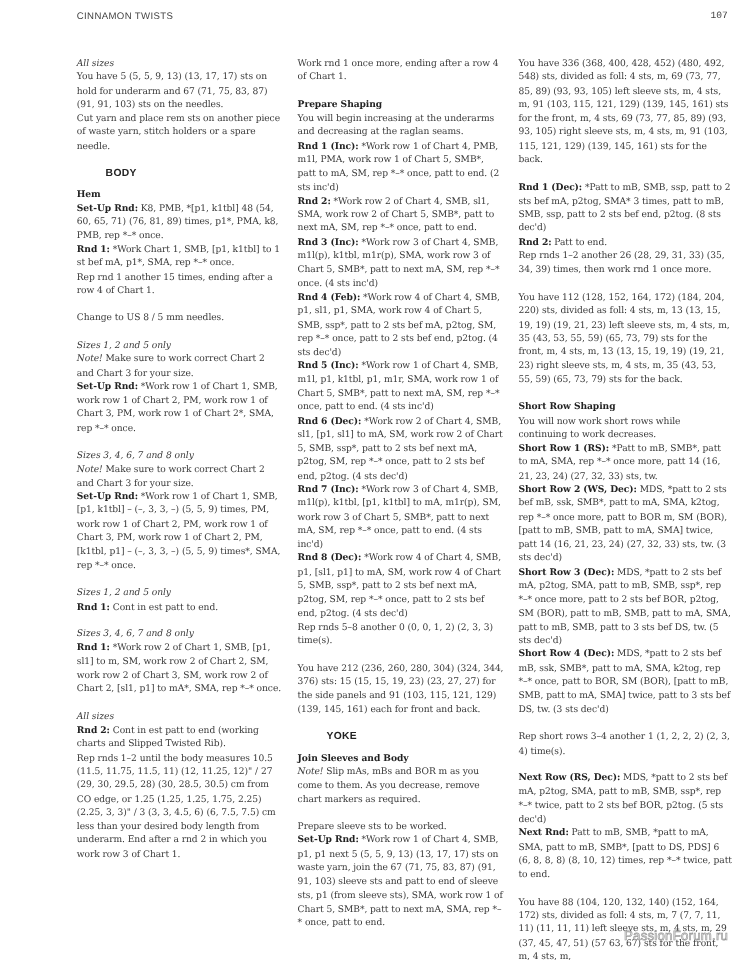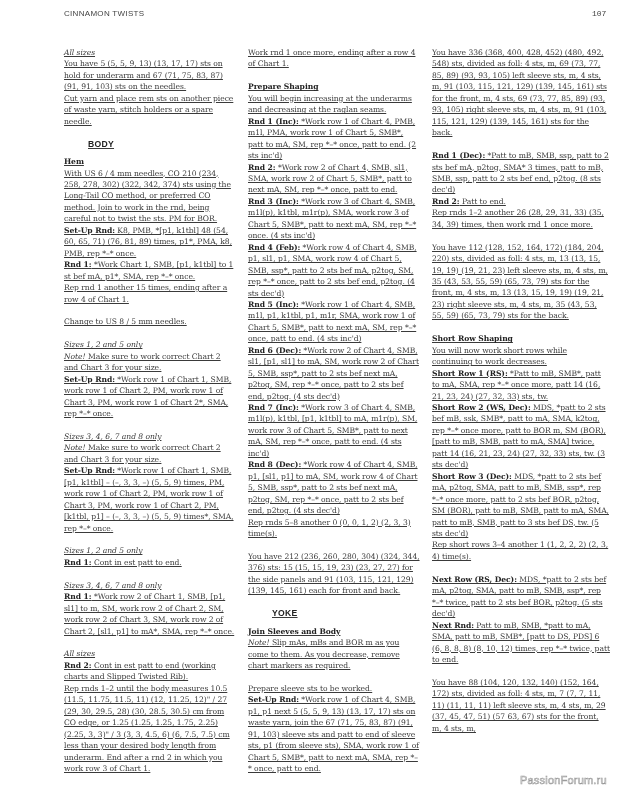--- a/index.html
+++ b/index.html
@@ -13,21 +13,21 @@
       font-family: Liberation Sans, sans-serif;
       font-size: 8px; letter-spacing: 0.3px; color: #444;
     }
     .page-number {
       position: absolute; top: 9px; left: 592px;
       font-family: Liberation Mono, monospace;
       font-size: 8px; color: #444;
     }
     .col {
       position: absolute; top: 47px; width: 172px;
-      font-size: 7.6px; line-height: 11.45px; letter-spacing: -0.05px; text-decoration: underline;
+      font-size: 7.6px; line-height: 11.45px; letter-spacing: -0.05px;
     }
     .col.c1 { left: 64px; }
     .col.c2 { left: 248px; }
     .col.c3 { left: 432px; width: 178px; }
     .col p { margin: 0 0 11.45px 0; }
     .col p.tight { margin-bottom: 0; }
     .section-head {
       font-family: "Liberation Sans", "DejaVu Sans", sans-serif;
       font-weight: bold; font-size: 8.6px; color: #222; letter-spacing: 0.3px;
       margin: 4px 0 6px 0;
@@ -49,21 +49,20 @@
 <div class="running-head">CINNAMON TWISTS</div>
 <div class="page-number">107</div>
 
 <div class="col c1">
   <p class="tight it">All sizes</p>
   <p class="tight">You have 5 (5, 5, 9, 13) (13, 17, 17) sts on hold for underarm and 67 (71, 75, 83, 87) (91, 91, 103) sts on the needles.</p>
   <p>Cut yarn and place rem sts on another piece of waste yarn, stitch holders or a spare needle.</p>
 
   <div class="section-head">BODY</div>
   <p class="tight sub-head">Hem</p>
-  <p class="tight">With US 6 / 4 mm needles, CO 210 (234, 258, 278, 302) (322, 342, 374) sts using the Long-Tail CO method, or preferred CO method. Join to work in the rnd, being careful not to twist the sts. PM for BOR.</p>
   <p class="tight"><span class="lbl">Set-Up Rnd:</span><span> K8, PMB, *[p1, k1tbl] 48 (54, 60, 65, 71) (76, 81, 89) times, p1*, PMA, k8, PMB, rep *–* once.</span></p>
   <p class="tight"><span class="lbl">Rnd 1:</span><span> *Work Chart 1, SMB, [p1, k1tbl] to 1 st bef mA, p1*, SMA, rep *–* once.</span></p>
   <p>Rep rnd 1 another 15 times, ending after a row 4 of Chart 1.</p>
 
   <p>Change to US 8 / 5 mm needles.</p>
 
   <p class="tight it">Sizes 1, 2 and 5 only</p>
   <p class="tight"><span class="it">Note!</span><span> Make sure to work correct Chart 2 and Chart 3 for your size.</span></p>
   <p><span class="lbl">Set-Up Rnd:</span><span> *Work row 1 of Chart 1, SMB, work row 1 of Chart 2, PM, work row 1 of Chart 3, PM, work row 1 of Chart 2*, SMA, rep *–* once.</span></p>
 
@@ -109,20 +108,21 @@
   <p class="tight"><span class="lbl">Rnd 1 (Dec):</span><span> *Patt to mB, SMB, ssp, patt to 2 sts bef mA, p2tog, SMA* 3 times, patt to mB, SMB, ssp, patt to 2 sts bef end, p2tog. (8 sts dec'd)</span></p>
   <p class="tight"><span class="lbl">Rnd 2:</span><span> Patt to end.</span></p>
   <p>Rep rnds 1–2 another 26 (28, 29, 31, 33) (35, 34, 39) times, then work rnd 1 once more.</p>
   <p>You have 112 (128, 152, 164, 172) (184, 204, 220) sts, divided as foll: 4 sts, m, 13 (13, 15, 19, 19) (19, 21, 23) left sleeve sts, m, 4 sts, m, 35 (43, 53, 55, 59) (65, 73, 79) sts for the front, m, 4 sts, m, 13 (13, 15, 19, 19) (19, 21, 23) right sleeve sts, m, 4 sts, m, 35 (43, 53, 55, 59) (65, 73, 79) sts for the back.</p>
 
   <p class="tight sub-head">Short Row Shaping</p>
   <p class="tight">You will now work short rows while continuing to work decreases.</p>
   <p class="tight"><span class="lbl">Short Row 1 (RS):</span><span> *Patt to mB, SMB*, patt to mA, SMA, rep *–* once more, patt 14 (16, 21, 23, 24) (27, 32, 33) sts, tw.</span></p>
   <p class="tight"><span class="lbl">Short Row 2 (WS, Dec):</span><span> MDS, *patt to 2 sts bef mB, ssk, SMB*, patt to mA, SMA, k2tog, rep *–* once more, patt to BOR m, SM (BOR), [patt to mB, SMB, patt to mA, SMA] twice, patt 14 (16, 21, 23, 24) (27, 32, 33) sts, tw. (3 sts dec'd)</span></p>
   <p class="tight"><span class="lbl">Short Row 3 (Dec):</span><span> MDS, *patt to 2 sts bef mA, p2tog, SMA, patt to mB, SMB, ssp*, rep *–* once more, patt to 2 sts bef BOR, p2tog, SM (BOR), patt to mB, SMB, patt to mA, SMA, patt to mB, SMB, patt to 3 sts bef DS, tw. (5 sts dec'd)</span></p>
+  <p><span class="lbl">Short Row 4 (Dec):</span><span> MDS, *patt to 2 sts bef mB, ssk, SMB*, patt to mA, SMA, k2tog, rep *–* once, patt to BOR, SM (BOR), [patt to mB, SMB, patt to mA, SMA] twice, patt to 3 sts bef DS, tw. (3 sts dec'd)</span></p>
   <p>Rep short rows 3–4 another 1 (1, 2, 2, 2) (2, 3, 4) time(s).</p>
 
   <p class="tight"><span class="lbl">Next Row (RS, Dec):</span><span> MDS, *patt to 2 sts bef mA, p2tog, SMA, patt to mB, SMB, ssp*, rep *–* twice, patt to 2 sts bef BOR, p2tog. (5 sts dec'd)</span></p>
   <p><span class="lbl">Next Rnd:</span><span> Patt to mB, SMB, *patt to mA, SMA, patt to mB, SMB*, [patt to DS, PDS] 6 (6, 8, 8, 8) (8, 10, 12) times, rep *–* twice, patt to end.</span></p>
   <p>You have 88 (104, 120, 132, 140) (152, 164, 172) sts, divided as foll: 4 sts, m, 7 (7, 7, 11, 11) (11, 11, 11) left sleeve sts, m, 4 sts, m, 29 (37, 45, 47, 51) (57 63, 67) sts for the front, m, 4 sts, m,</p>
 </div>
 
 <div class="watermark">PassionForum.ru</div>
 
 </body></html>

